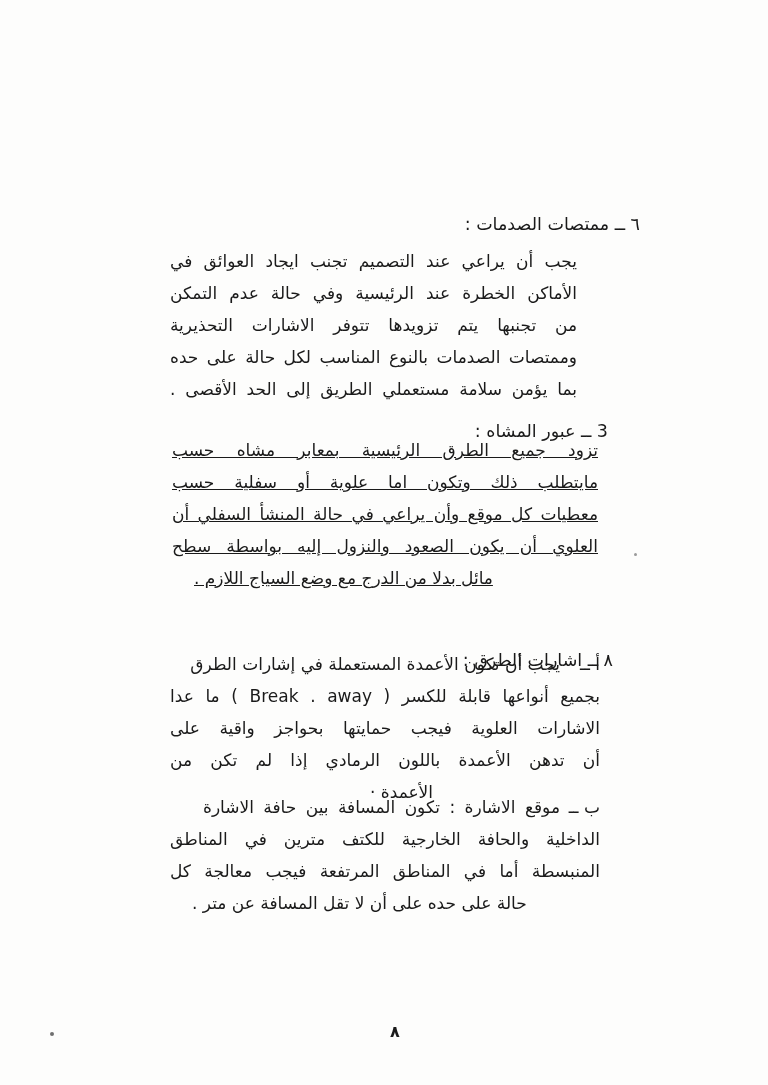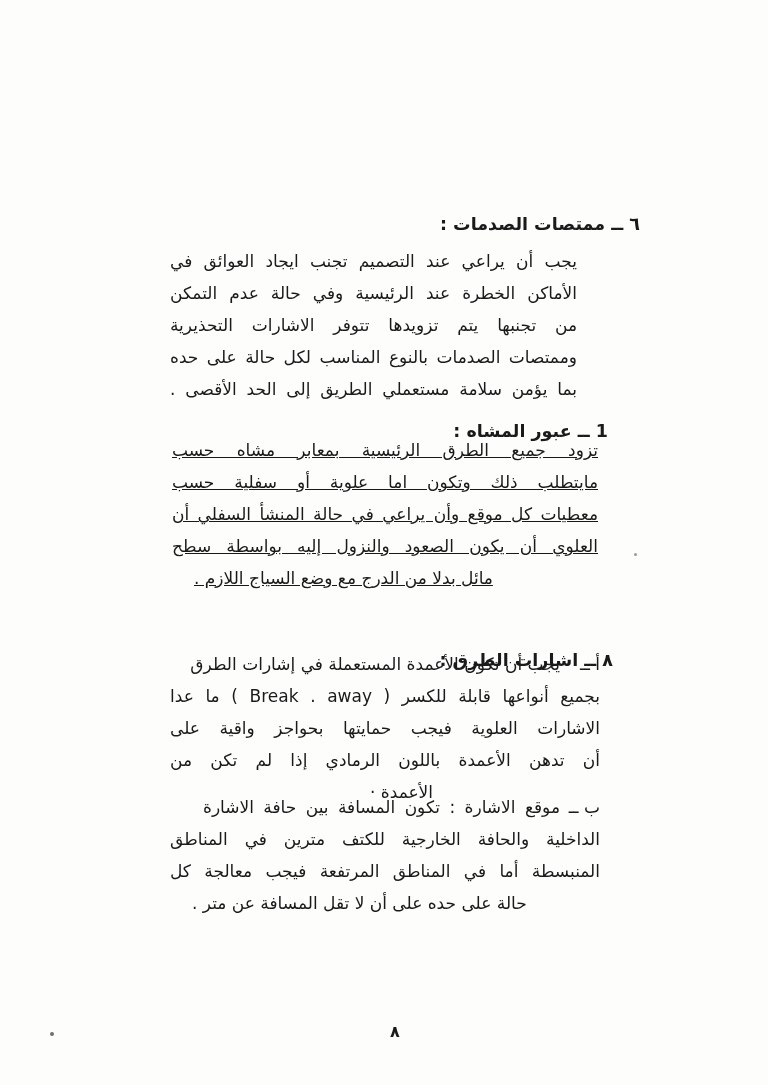--- a/index.html
+++ b/index.html
@@ -7,21 +7,21 @@
   .page {
     position: relative;
     width: 768px; height: 1085px;
     background: #fdfdfc;
     font-family: "DejaVu Sans", sans-serif;
     color: #1a1a1a;
   }
   .heading {
     position: absolute;
     direction: rtl;
-    font-weight: bold;
+    font-weight: normal;
     font-size: 17.5px;
     line-height: 22px;
     white-space: nowrap;
   }
   .heading-6 { top: 213px; right: 128px; }
   .heading-7 { top: 420px; right: 160px; }
   .heading-8 { top: 627px; right: 155px; margin-top: 22px; }
   .para {
     position: absolute;
     direction: rtl;
@@ -76,21 +76,21 @@
   <div class="heading heading-6">٦ ــ ممتصات الصدمات :</div>
 
   <div class="para para-6">
     <div class="line">يجب أن يراعي عند التصميم تجنب ايجاد العوائق في</div>
     <div class="line">الأماكن الخطرة عند الرئيسية وفي حالة عدم التمكن</div>
     <div class="line">من تجنبها يتم تزويدها تتوفر الاشارات التحذيرية</div>
     <div class="line">وممتصات الصدمات بالنوع المناسب لكل حالة على حده</div>
     <div class="line">بما يؤمن سلامة مستعملي الطريق إلى الحد الأقصى .</div>
   </div>
 
-  <div class="heading heading-7">1 ــ عبور المشاه :</div>
+  <div class="heading heading-7">3 ــ عبور المشاه :</div>
 
   <div class="para para-7">
     <div class="line">تزود جميع الطرق الرئيسية بمعابر مشاه حسب</div>
     <div class="line">مايتطلب ذلك وتكون اما علوية أو سفلية حسب</div>
     <div class="line">معطيات كل موقع وأن يراعي في حالة المنشأ السفلي أن</div>
     <div class="line">العلوي أن يكون الصعود والنزول إليه بواسطة سطح</div>
     <div class="line end-left pl22">مائل بدلا من الدرج مع وضع السياج اللازم .</div>
   </div>
 
   <div class="heading heading-8">٨ ــ اشارات الطرق :</div>

